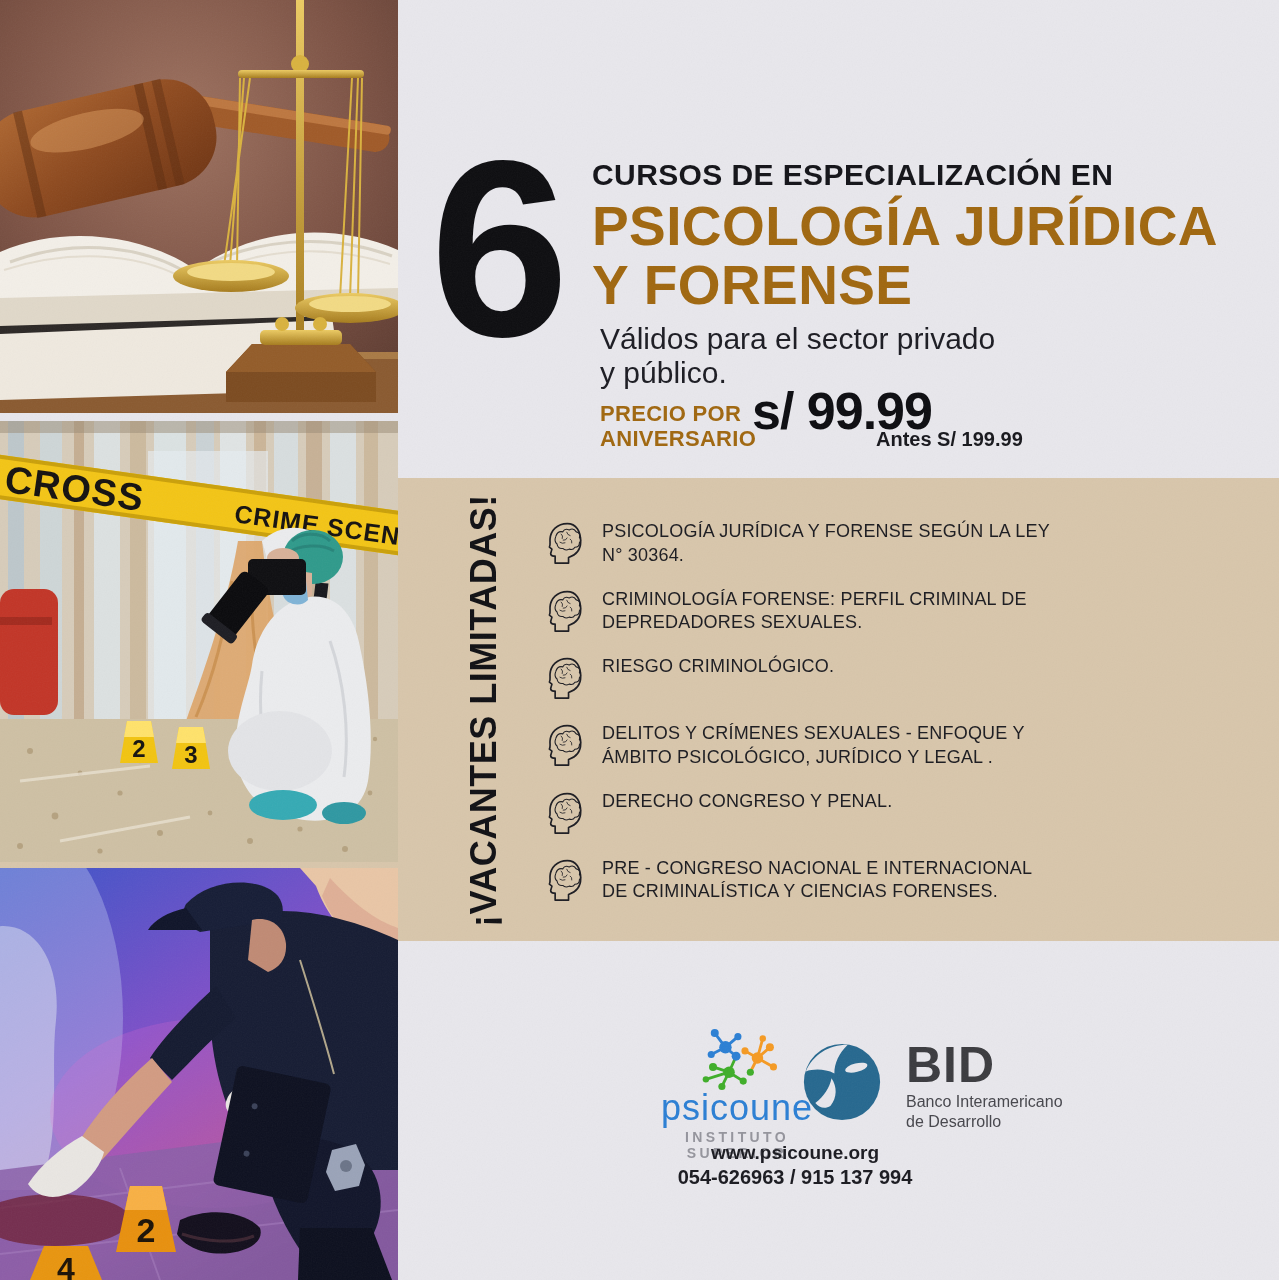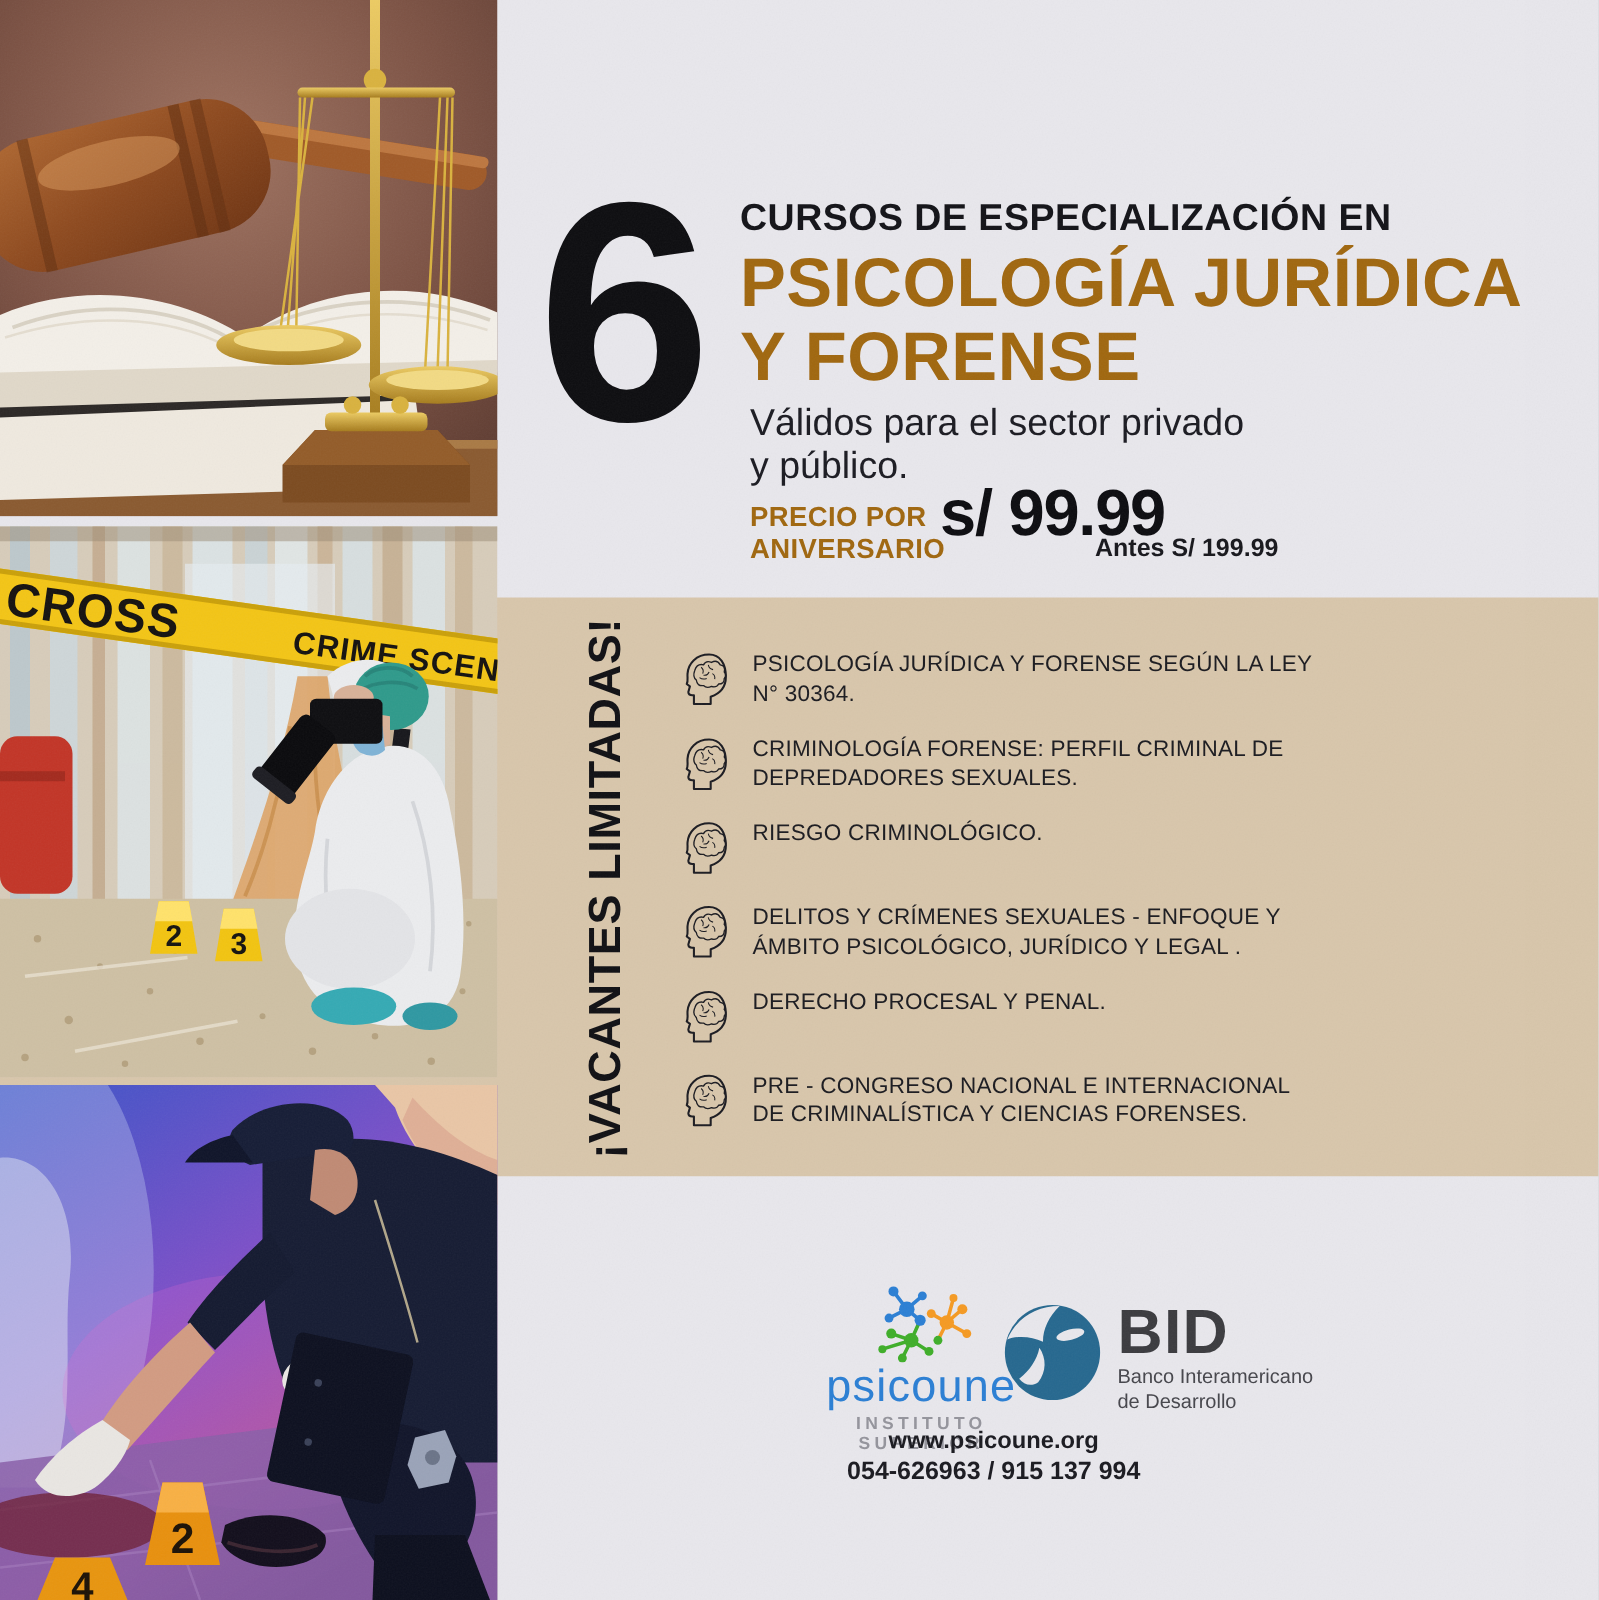--- a/index.html
+++ b/index.html
@@ -38,21 +38,21 @@
   .courses { position:absolute; left:545px; top:520px; width:640px; display:flex; flex-direction:column; gap:20px; }
   .course-item { display:flex; gap:15px; align-items:flex-start; }
   .course-icon { width:42px; height:46px; flex:none; margin-top:1px; }
   .course-text { font-size:18px; font-weight:500; color:#1b1b20; line-height:1.32; letter-spacing:.2px; }
   .course-text span { display:block; white-space:nowrap; }
 
   .logo-psicoune { position:absolute; left:642px; top:1026px; width:190px; text-align:center; }
   .psicoune-name { font-size:36px; font-weight:400; color:#2b7fd4; letter-spacing:1px; line-height:1; margin-top:-4px; }
   .psicoune-tagline { font-size:14px; font-weight:700; color:#94949c; letter-spacing:3.4px; margin-top:3px; }
 
-  .logo-bid { position:absolute; left:802px; top:1042px; display:flex; gap:12px; align-items:flex-start; }
+  .logo-bid { position:absolute; left:802px; top:1042px; display:flex; gap:24px; align-items:flex-start; }
   .bid-acronym { font-size:50px; font-weight:800; color:#3b3b3f; line-height:.92; letter-spacing:1px; }
   .bid-lines { font-size:16px; font-weight:500; color:#46464c; line-height:1.25; margin-top:4px; }
 
   .footer-web { position:absolute; left:600px; top:1142px; width:390px; text-align:center; font-size:19px; font-weight:700; color:#1a1a20; }
   .footer-phone { position:absolute; left:600px; top:1166px; width:390px; text-align:center; font-size:20px; font-weight:600; color:#1a1a20; }
 
   .grain { position:absolute; inset:0; z-index:5; pointer-events:none; opacity:.05; }
 </style>
 </head>
 <body>
@@ -329,21 +329,21 @@
         </div>
       </div>
 
       <div class="course-item">
         <svg class="course-icon" viewBox="0 0 64 72">
           <path d="M34 4 C18 4 8 15 7 28 C6.6 33 8 37 6 41 L10 44 L8 51 C8 54 10 55 13 55 L15 55 L15 66 L36 66 L36 57 C48 53 55 44 55 32 C55 16 48 4 34 4 Z" fill="none" stroke="#1c1c22" stroke-width="2.6" stroke-linejoin="round"></path>
           <path d="M16 24 q3 -9 11 -7 q3 -6 10 -3 q7 -4 11 3 q7 1 5 9 q4 4 0 8 q0 7 -7 7 q-3 5 -9 3 q-6 3 -10 -1 q-8 1 -9 -7 q-5 -4 -2 -12" fill="none" stroke="#1c1c22" stroke-width="1.7"></path>
           <path d="M24 20 q4 3 2 8 M33 17 q1 5 6 6 M27 30 q5 1 7 -4 M38 28 q4 2 3 7 M22 33 q4 3 9 1" fill="none" stroke="#1c1c22" stroke-width="1.3"></path>
         </svg>
         <div class="course-text">
-          <span>DERECHO PROCESAL Y PENAL.</span>
+          <span>DERECHO CONGRESO Y PENAL.</span>
         </div>
       </div>
 
       <div class="course-item">
         <svg class="course-icon" viewBox="0 0 64 72">
           <path d="M34 4 C18 4 8 15 7 28 C6.6 33 8 37 6 41 L10 44 L8 51 C8 54 10 55 13 55 L15 55 L15 66 L36 66 L36 57 C48 53 55 44 55 32 C55 16 48 4 34 4 Z" fill="none" stroke="#1c1c22" stroke-width="2.6" stroke-linejoin="round"></path>
           <path d="M16 24 q3 -9 11 -7 q3 -6 10 -3 q7 -4 11 3 q7 1 5 9 q4 4 0 8 q0 7 -7 7 q-3 5 -9 3 q-6 3 -10 -1 q-8 1 -9 -7 q-5 -4 -2 -12" fill="none" stroke="#1c1c22" stroke-width="1.7"></path>
           <path d="M24 20 q4 3 2 8 M33 17 q1 5 6 6 M27 30 q5 1 7 -4 M38 28 q4 2 3 7 M22 33 q4 3 9 1" fill="none" stroke="#1c1c22" stroke-width="1.3"></path>
         </svg>
         <div class="course-text">

